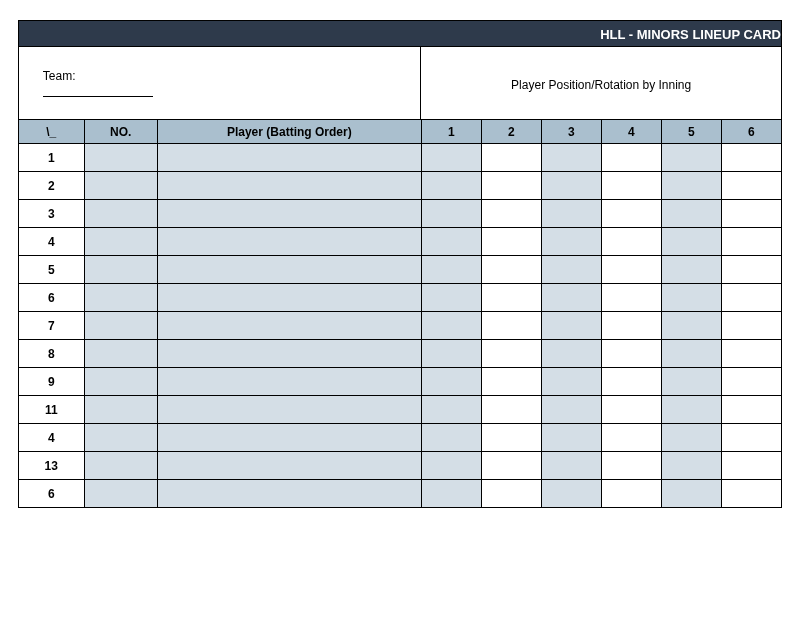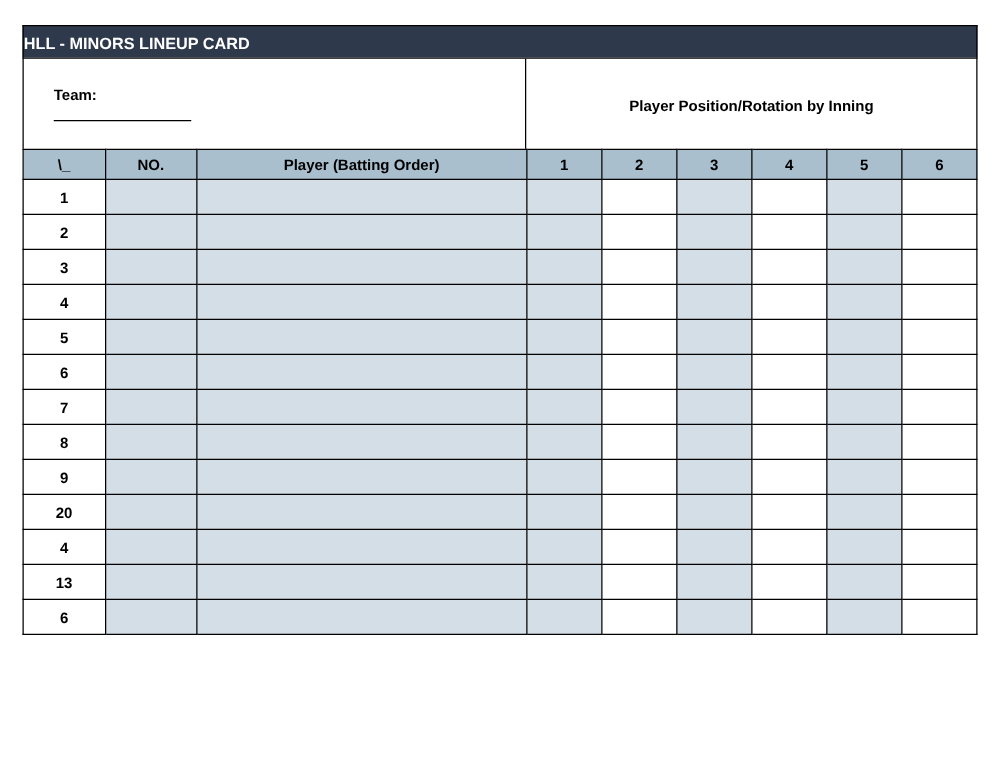--- a/index.html
+++ b/index.html
@@ -7,33 +7,33 @@
     margin: 0;
     padding: 20px 18px;
     font-family: Arial, Helvetica, sans-serif;
     background: #fff;
     width: 800px;
   }
   .title-bar {
     background: #2e3a4b;
     color: #fff;
     font-weight: bold;
-    text-align: left;
+    text-align: right;
     padding: 6px 0 4px;
     font-size: 13px;
     border: 1px solid #000;
     border-bottom: none;
   }
   .info-row {
     display: flex;
     border-left: 1px solid #000;
     border-right: 1px solid #000;
     border-top: 1px solid #000;
     font-size: 12px;
-    font-weight: bold;
+    font-weight: normal;
   }
   .info-left {
     flex: 0 0 52.8%;
     padding: 6px 4px 2px 4px;
     border-right: 1px solid #000;
   }
   .info-right {
     flex: 1;
     display: flex;
     align-items: center;
@@ -208,21 +208,21 @@
         <td class="shade"></td>
         <td class="shade"></td>
         <td class="shade"></td>
         <td></td>
         <td class="shade"></td>
         <td></td>
         <td class="shade"></td>
         <td></td>
       </tr>
       <tr>
-        <td class="rownum">20</td>
+        <td class="rownum">11</td>
         <td class="shade"></td>
         <td class="shade"></td>
         <td class="shade"></td>
         <td></td>
         <td class="shade"></td>
         <td></td>
         <td class="shade"></td>
         <td></td>
       </tr>
       <tr>

